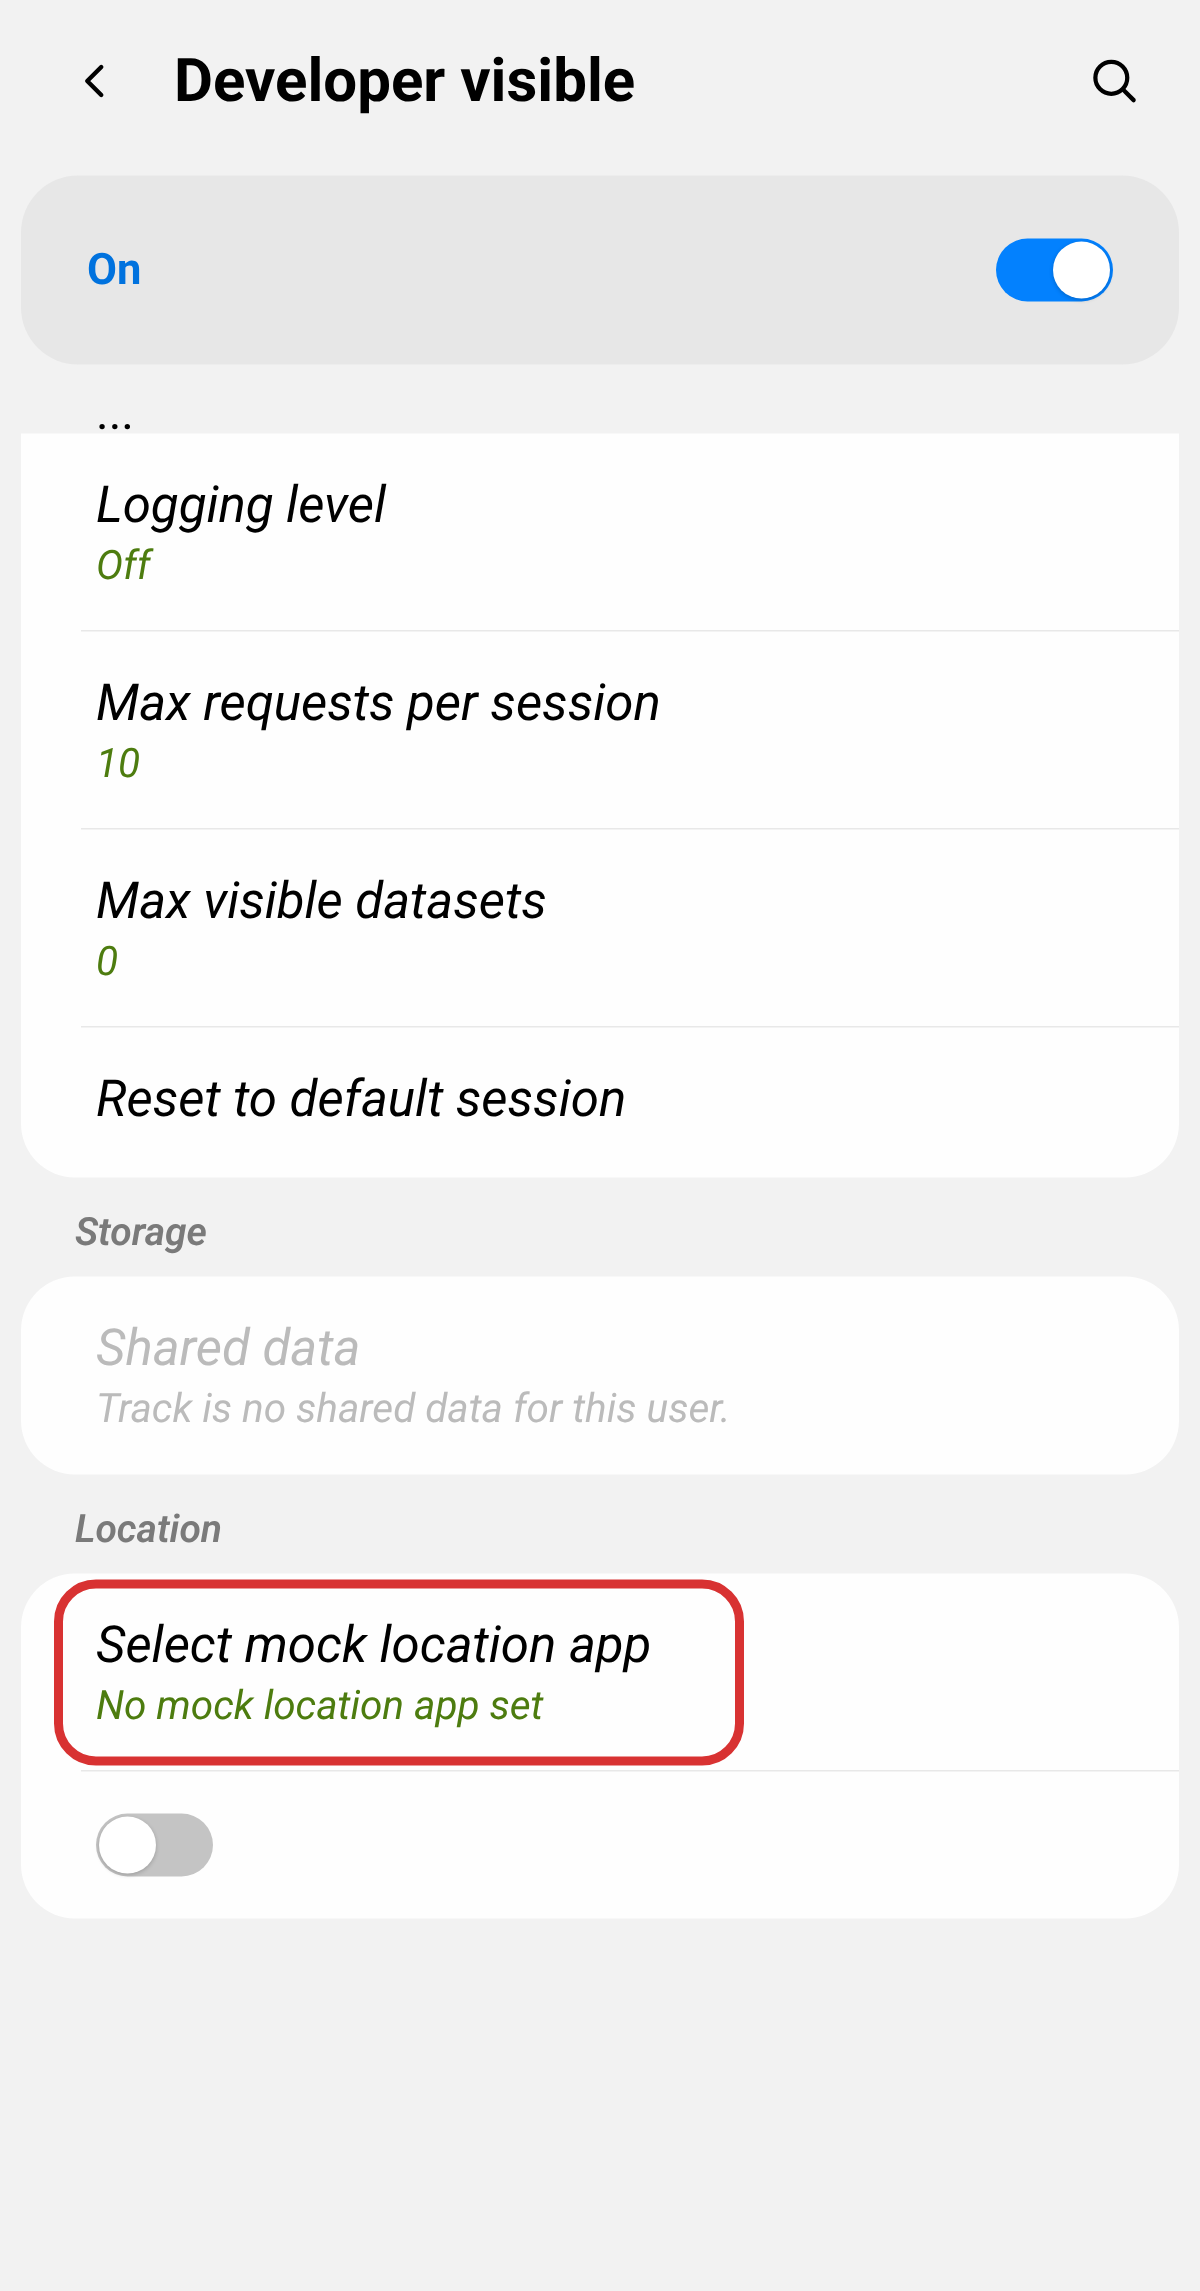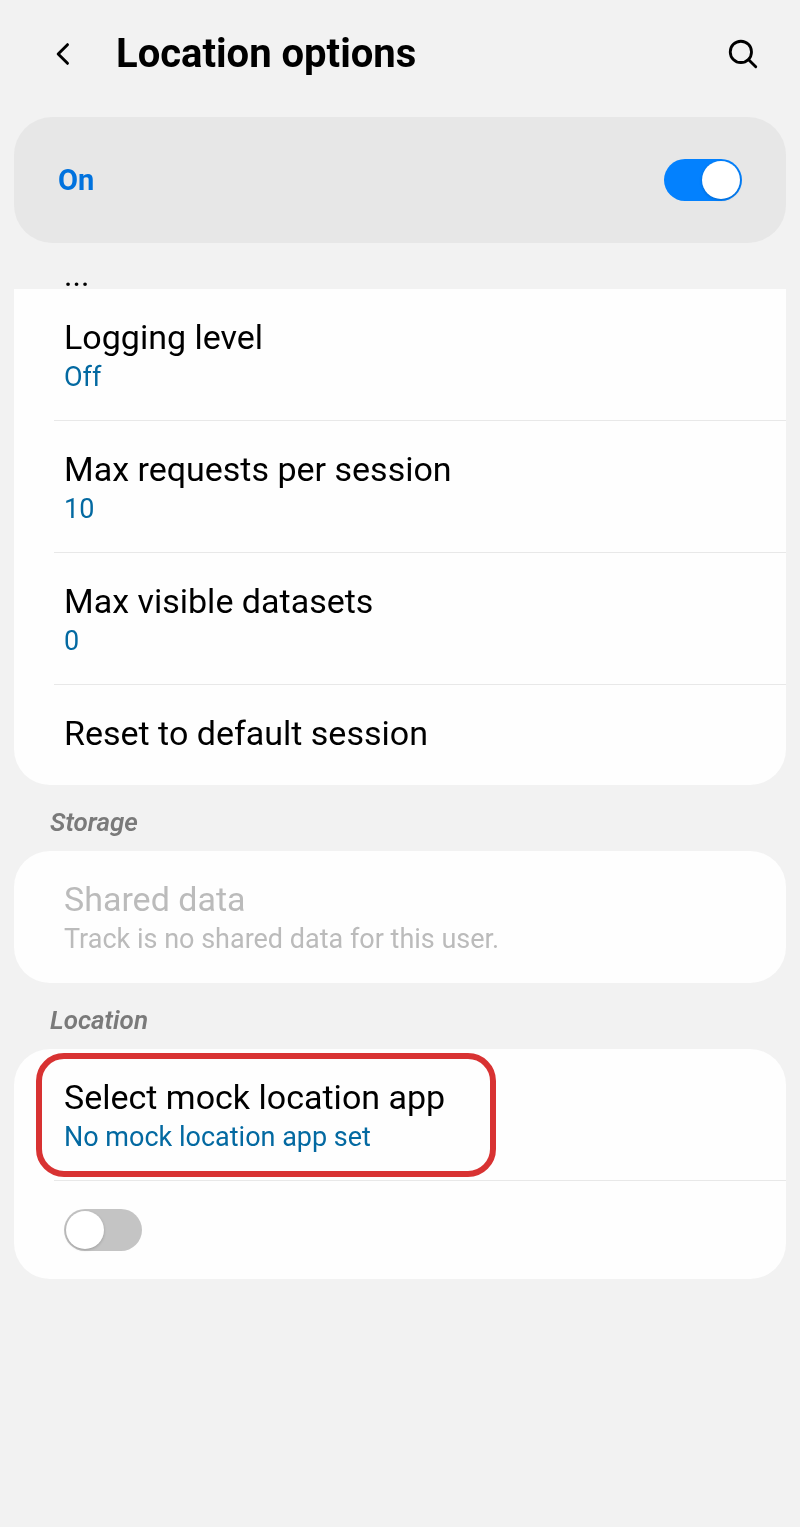--- a/index.html
+++ b/index.html
@@ -101,39 +101,40 @@
       font-size: 32px;
       color: #000;
       overflow: hidden;
       height: 16px;
       line-height: 0;
     }
     .setting-item {
       padding: 28px 50px;
       cursor: pointer;
       position: relative;
+      font-style: italic;
     }
     .setting-item:not(:last-child)::after {
       content: '';
       position: absolute;
       bottom: 0;
       left: 40px;
       right: 0;
       height: 1px;
       background: #e8e8e8;
     }
     .setting-title {
       font-size: 34px;
       font-weight: 400;
       color: #000;
       margin-bottom: 4px;
     }
     .setting-subtitle {
       font-size: 27px;
-      color: #0369a1;
+      color: #4d7c0f;
     }
     .setting-item.disabled .setting-title {
       color: #bbb;
     }
     .setting-item.disabled .setting-subtitle {
       color: #bbb;
     }
     .setting-row {
       display: flex;
       align-items: center;
@@ -163,21 +164,21 @@
   </style>
 </head>
 <body>
 
 <div class="header">
   <span class="back-icon">
     <svg viewBox="0 0 24 24" fill="none" stroke="#000" stroke-width="2.5">
       <path d="M15 4 L7 12 L15 20" stroke-linecap="round" stroke-linejoin="round"></path>
     </svg>
   </span>
-  <div class="header-title">Location options</div>
+  <div class="header-title">Developer visible</div>
   <span class="search-icon">
     <svg viewBox="0 0 24 24" fill="none" stroke="#000" stroke-width="2">
       <circle cx="10.5" cy="10.5" r="7.5"></circle>
       <path d="M16 16 L21 21" stroke-linecap="round"></path>
     </svg>
   </span>
 </div>
 
 <div class="master-toggle">
   <span class="master-toggle-label">On</span>

